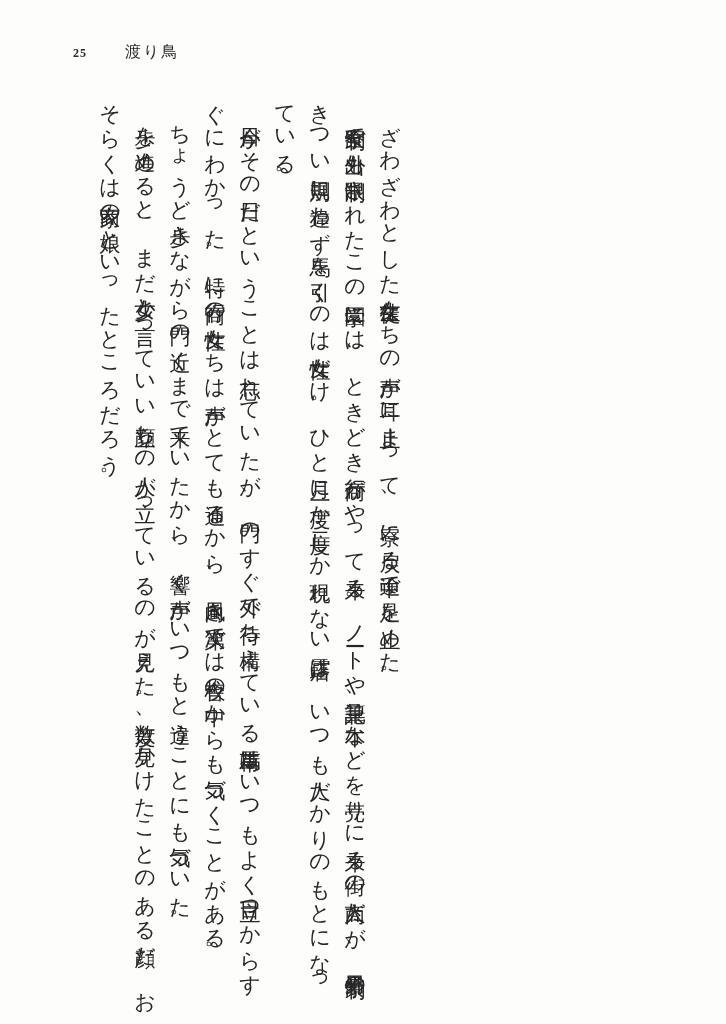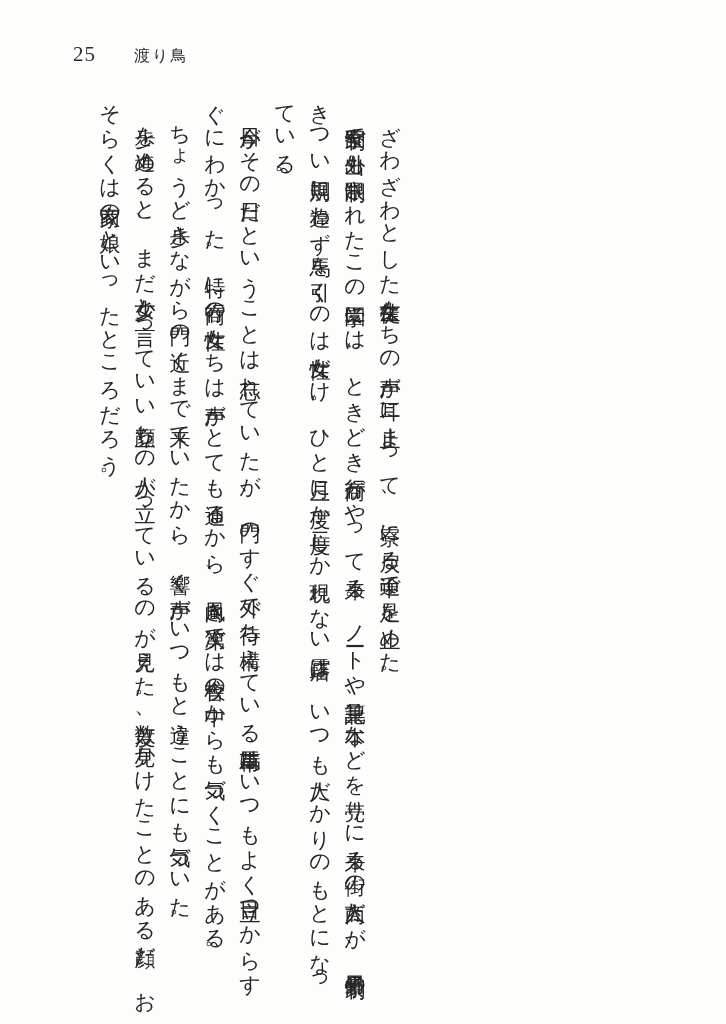--- a/index.html
+++ b/index.html
@@ -25,22 +25,23 @@
     top: 42px;
     left: 73px;
     display: flex;
     align-items: baseline;
     gap: 38px;
     font-size: 16px;
     letter-spacing: 2px;
     color: #2b2b2b;
   }
   .page-number {
-    font-size: 21px;
+    font-size: 12px;
     letter-spacing: 1px;
+    font-weight: bold;
   }
   
   .text-block {
     position: absolute;
     top: 90px;
     right: 319px;          
     width: 350px;          
     height: 920px;         
     writing-mode: vertical-rl;
     text-orientation: mixed;

